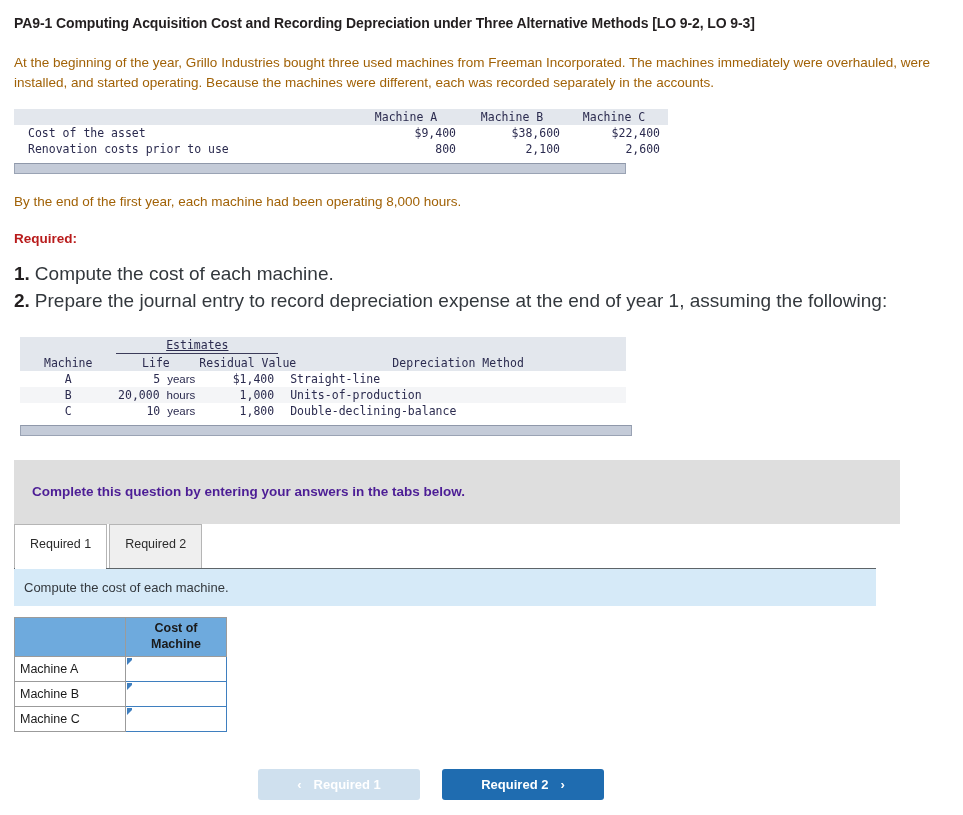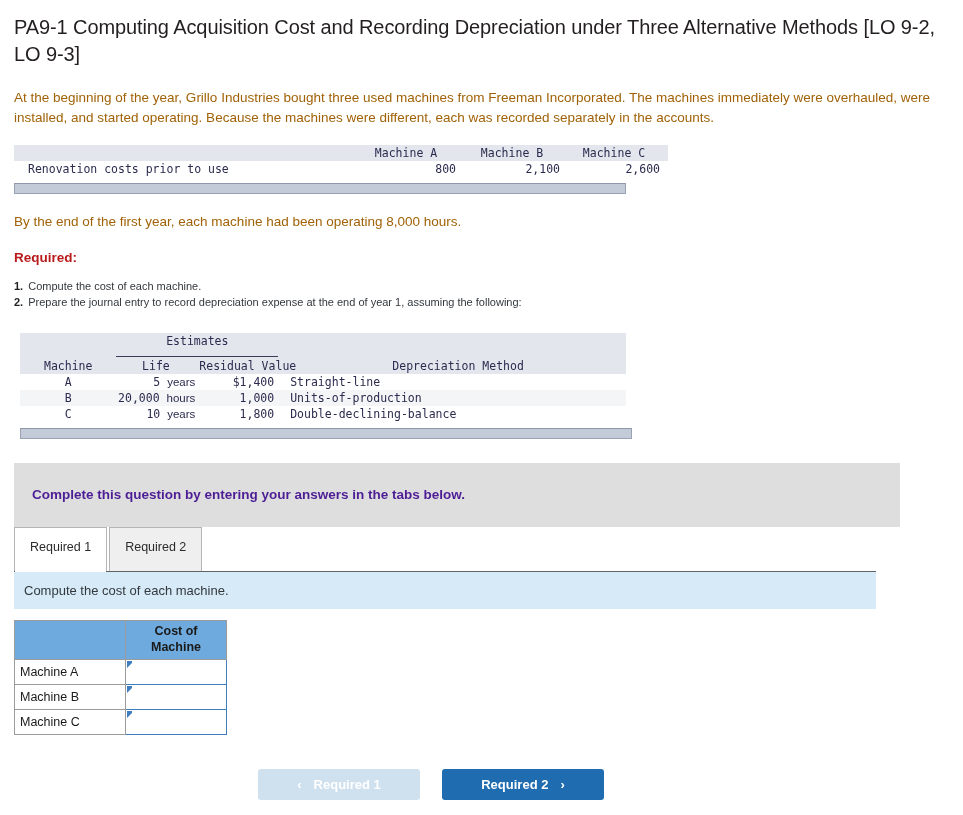--- a/index.html
+++ b/index.html
@@ -12,22 +12,22 @@
     height: 815px;
     font-family: "Liberation Sans", sans-serif;
     color: #231f20;
     overflow: hidden;
     position: relative;
   }
   .page { padding: 10px 14px 0 14px; }
 
   
   .title {
-    font-size: 20px;
-    font-weight: normal;
+    font-size: 14px;
+    font-weight: bold;
     line-height: 1.35;
     letter-spacing: -0.1px;
     margin: 4px 0 0 0;
     max-width: 930px;
   }
 
   
   .para {
     font-size: 13.5px;
     line-height: 1.5;
@@ -37,21 +37,21 @@
   }
   .para2 { margin-top: 18px; }
   .req-head {
     font-size: 13.5px;
     font-weight: bold;
     color: #b91c1c;
     margin: 18px 0 0 0;
   }
   .req-list {
     margin: 14px 0 12px 0;
-    font-size: 11px;
+    font-size: 19px;
     color: #33383d;
     line-height: 1.45;
   }
   .req-list .num { font-weight: bold; color: #231f20; }
   .req-item { padding-left: 5px; }
 
   
   .mono-table-wrap { margin-top: 16px; }
   table.mono {
     border-collapse: collapse;
@@ -92,21 +92,22 @@
   .t2 .c-life { width: 130px; text-align: right; padding-right: 4px; }
   .t2 .c-res { width: 128px; text-align: right; padding-right: 8px; }
   .t2 .c-dep { width: 270px; text-align: left; padding-left: 8px; }
   .t2 .span-row td { background: #e3e7ed; }
   .t2 .span-est {
     text-align: center;
   }
   .t2 .est-underline {
     display: block;
     border-bottom: 1px solid #3c3c5a;
-    padding-bottom: 8px;
+    padding-bottom: 1px;
+    text-decoration: underline;
   }
   .t2 .hdr-row td { background: #e3e7ed; text-align: center; }
   .t2 .hdr-row .c-dep { text-align: center; padding-left: 8px; }
   .prop { font-family: "Liberation Sans", sans-serif; font-size: 11.5px; }
 
   
   .grey-banner {
     width: 852px;
     margin: 24px 0 0 14px;
     background: #dedede;
@@ -265,20 +266,26 @@
   <div class="para">At the beginning of the year, Grillo Industries bought three used machines from Freeman Incorporated. The machines immediately were overhauled, were installed, and started operating. Because the machines were different, each was recorded separately in the accounts.</div>
 
   <div class="mono-table-wrap">
     <table class="mono t1">
       <tbody>
           <tr class="hdr-row">
         <td class="c-label"></td>
         <td class="c-a">Machine A</td>
         <td class="c-b">Machine B</td>
         <td class="c-c">Machine C</td>
+      </tr>
+      <tr class="row-plain">
+        <td class="c-label">Cost of the asset</td>
+        <td class="c-a">$9,400</td>
+        <td class="c-b">$38,600</td>
+        <td class="c-c">$22,400</td>
       </tr>
       <tr class="row-plain">
         <td class="c-label">Renovation costs prior to use</td>
         <td class="c-a">800</td>
         <td class="c-b">2,100</td>
         <td class="c-c">2,600</td>
       </tr>
     </tbody>
       </table>
     <div class="tbl-footbar t1-footbar"></div>

